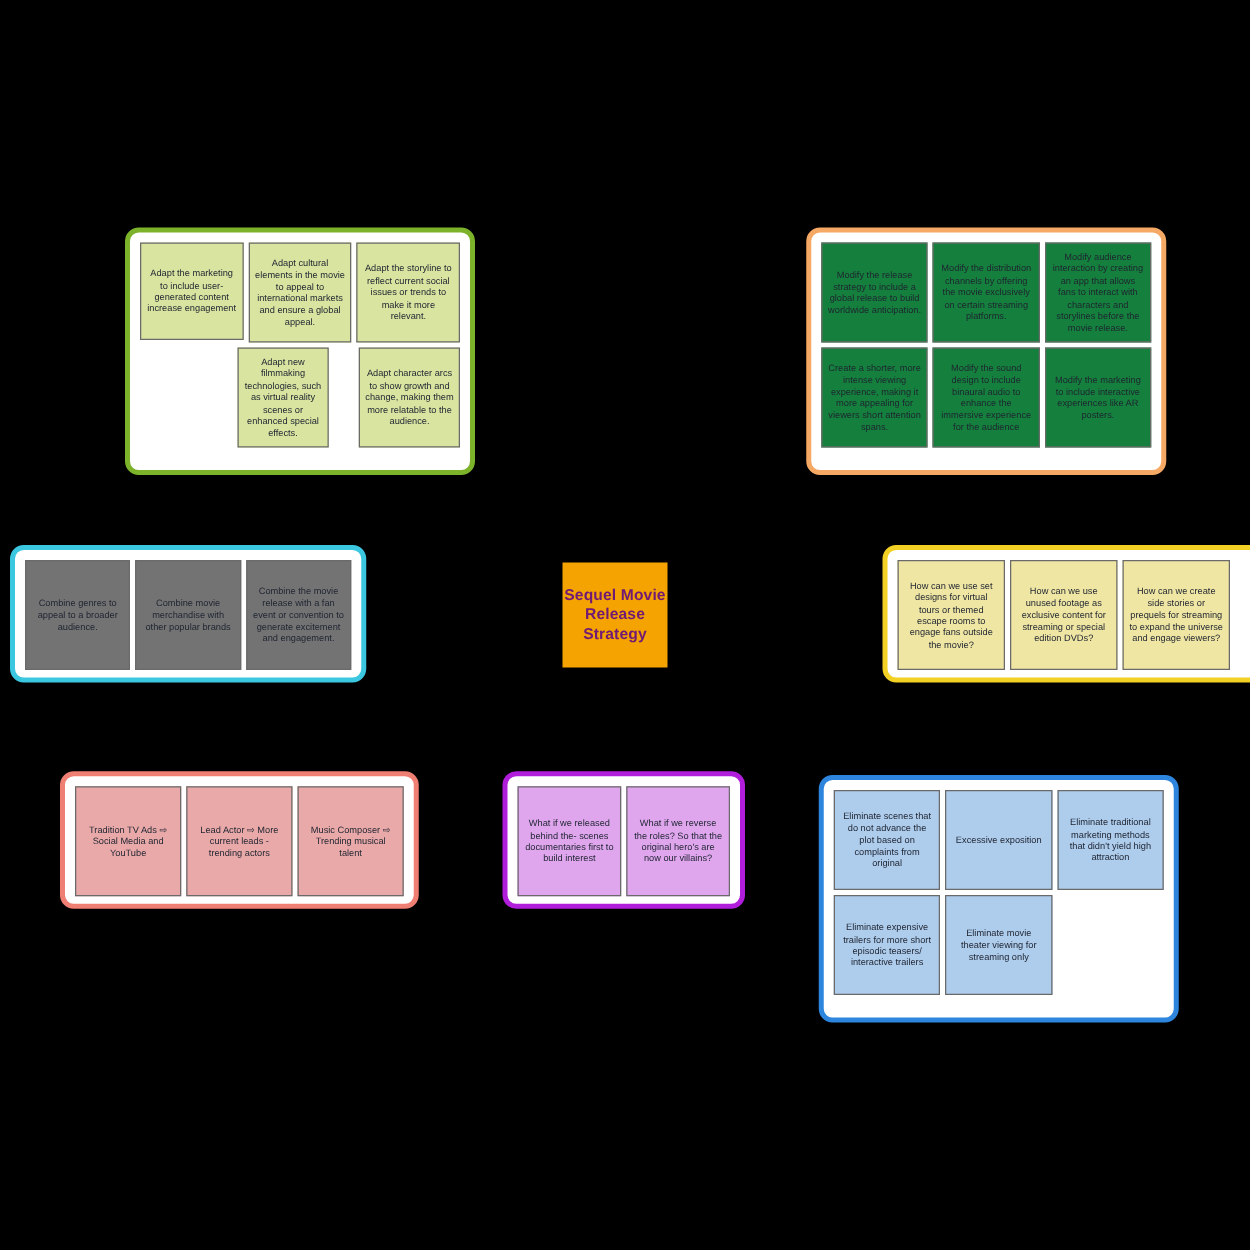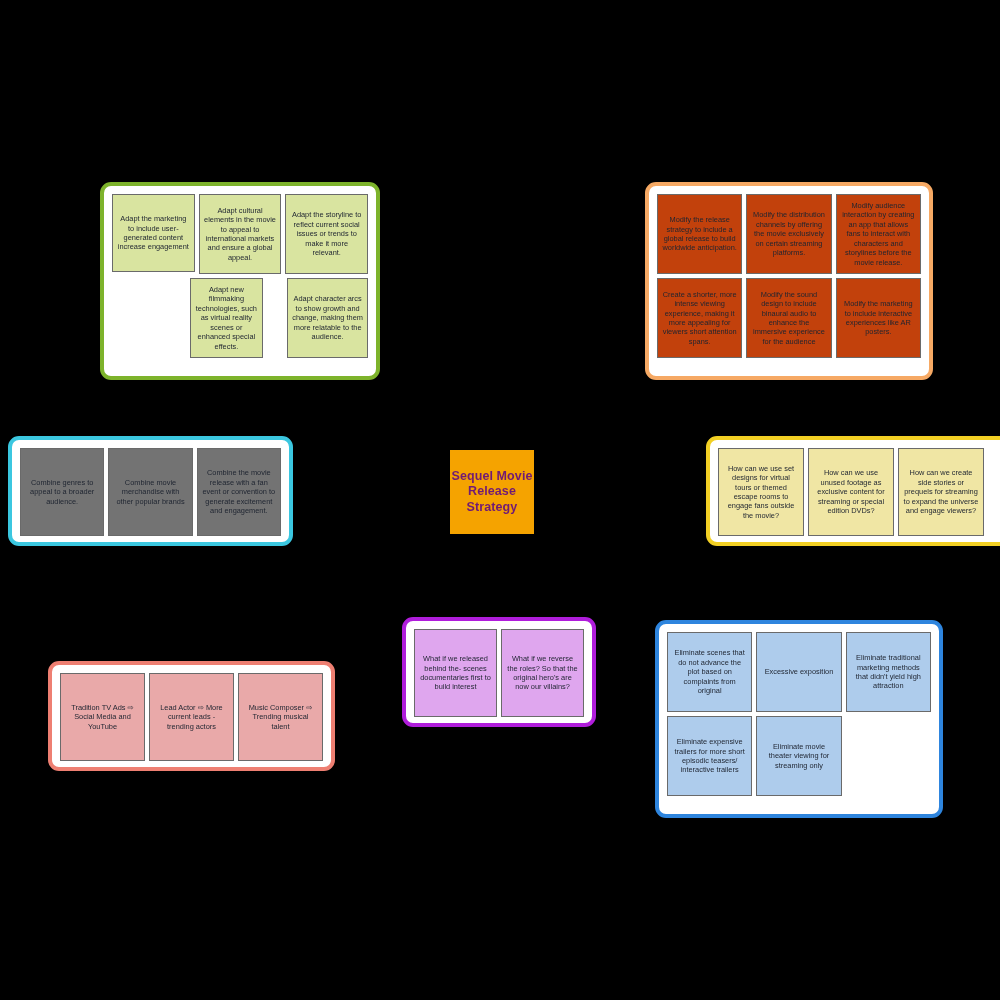--- a/index.html
+++ b/index.html
@@ -70,29 +70,29 @@
     line-height: 1.22;
     color: #701a75;
     letter-spacing: 0.1px;
   }
 
   
   .g-green  { border-color: #7DB32B; }
   .c-green  { background: #D9E4A0; }
 
   .g-orange { border-color: #F6A964; }
-  .c-orange { background: #c2410c; }
+  .c-orange { background: #15803d; }
 
   .g-cyan   { border-color: #3BC7E0; }
   .c-cyan   { background: #737373; }
 
   .g-yellow { border-color: #F2D024; }
   .c-yellow { background: #F0E6A4; }
 
-  .g-red    { border-color: #EE7F72; margin-top: 44px; }
+  .g-red    { border-color: #EE7F72; }
   .c-red    { background: #E9A9A9; }
 
   .g-purple { border-color: #B01DDB; }
   .c-purple { background: #DFA6EE; }
 
   .g-blue   { border-color: #2E85DE; }
   .c-blue   { background: #AECCEC; }
 </style>
 </head>
 <body>

